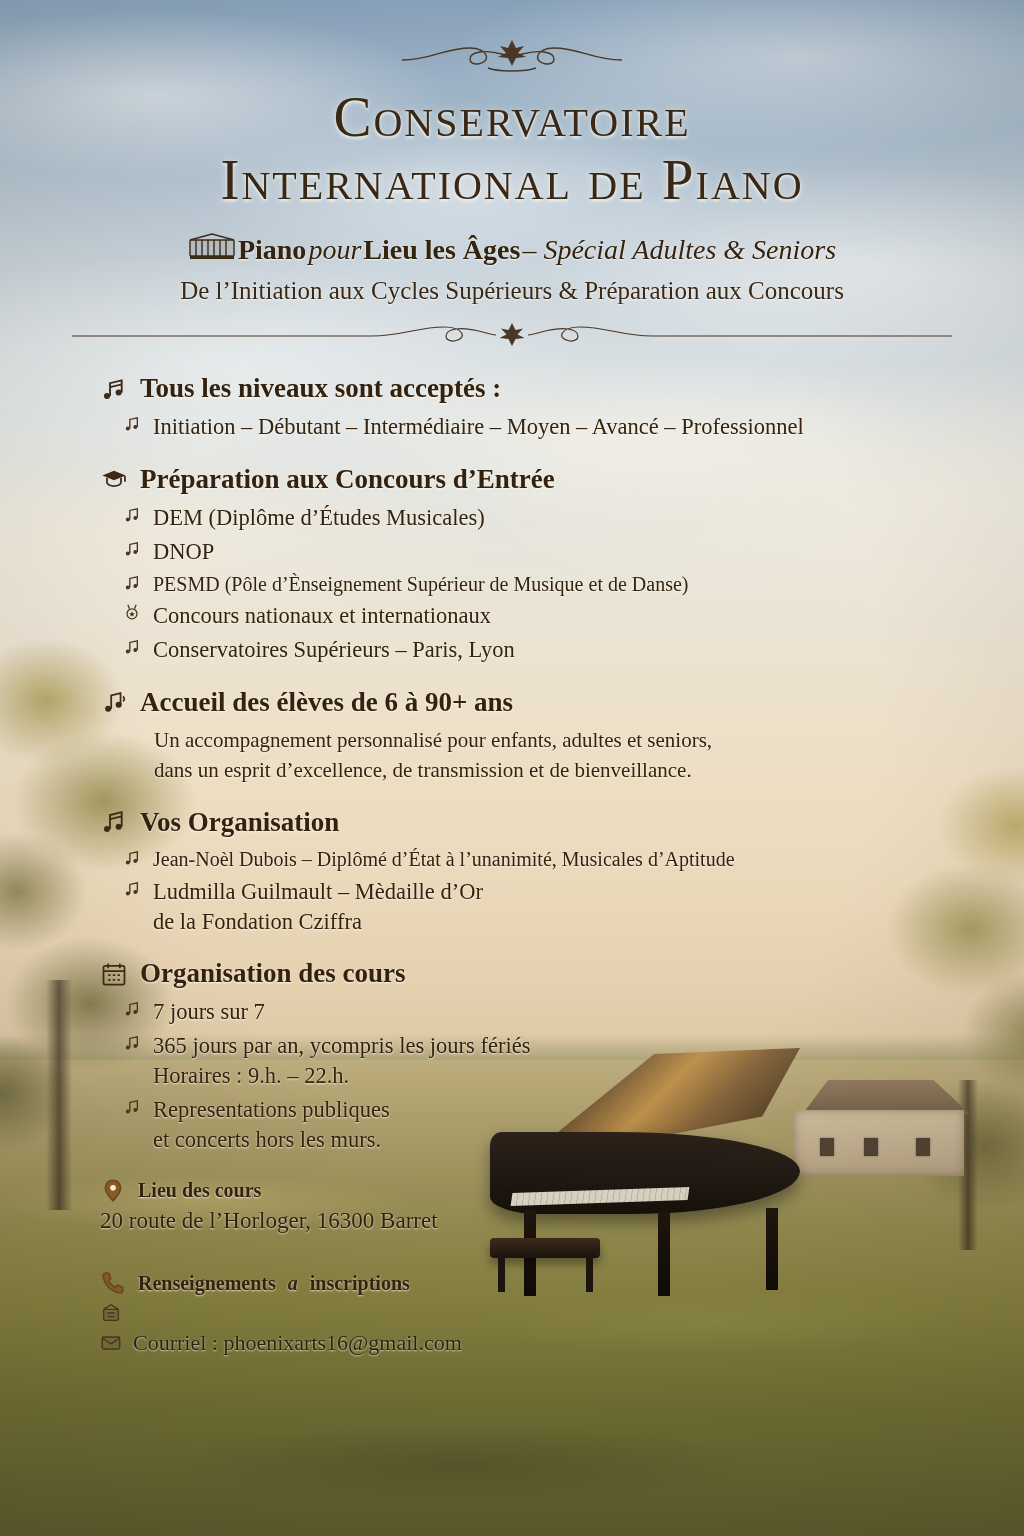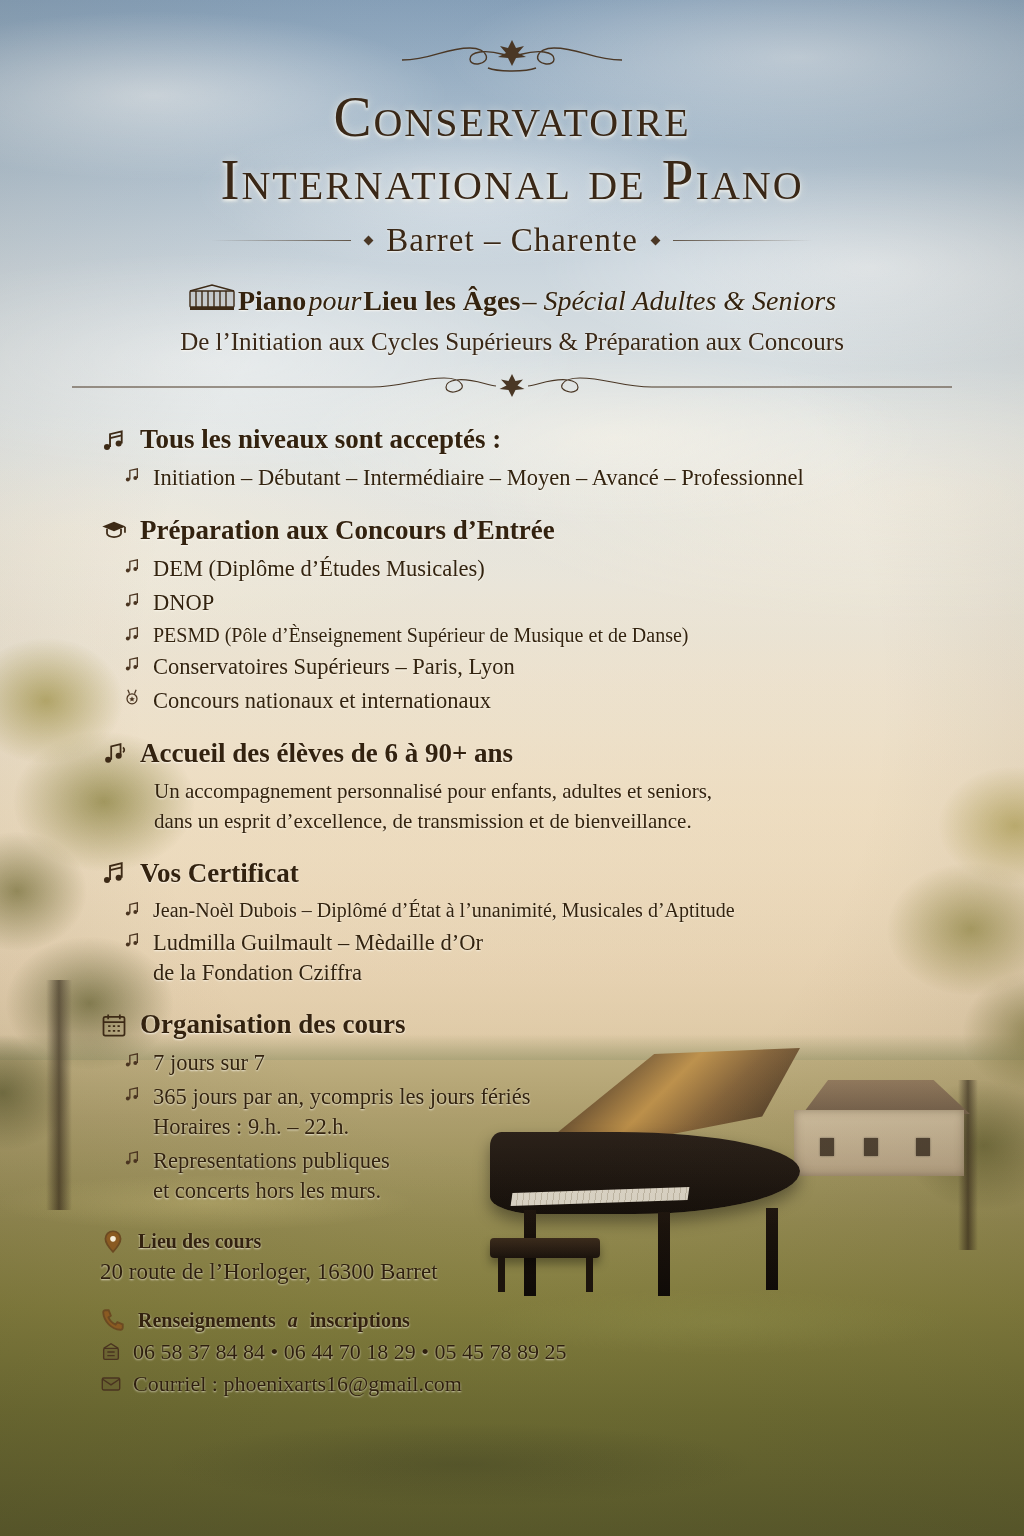--- a/index.html
+++ b/index.html
@@ -426,27 +426,20 @@
         <path d="M230 26 C 200 26, 188 14, 162 14 C 144 14, 140 28, 154 30 C 164 31, 166 20, 152 18 C 136 16, 128 22, 120 22"></path>
         <path d="M120 6 L124 14 L132 12 L126 19 L134 23 L124 24 L120 32 L116 24 L106 23 L114 19 L108 12 L116 14 Z" fill="#4a3725" stroke="none"></path>
         <path d="M96 34 C 106 38, 134 38, 144 34"></path>
       </svg>
     </div>
 
     <div class="title-block">
       <div class="title-line" id="title1">Conservatoire</div>
       <div class="title-line" id="title2">International de Piano</div>
 
-      <div class="subtitle-row">
-        <span class="rule"></span>
-        <span class="dot"></span>
-        <span id="subtitle">Barret – Charente</span>
-        <span class="dot"></span>
-        <span class="rule r2"></span>
-      </div>
     </div>
 
     <div class="tagline-wrap">
       <div class="tagline-main">
         <span class="ico">
           <svg width="48" height="28" viewBox="0 0 48 28" fill="none" stroke="#3d2a16" stroke-width="1.4">
             <rect x="2" y="8" width="44" height="16" rx="1" fill="rgba(61,42,22,0.10)"></rect>
             <path d="M2 8 L24 2 L46 8"></path>
             <path d="M8 8 V24 M14 8 V24 M20 8 V24 M26 8 V24 M32 8 V24 M38 8 V24"></path>
             <rect x="2" y="24" width="44" height="3" fill="#3d2a16" stroke="none"></rect>
@@ -535,38 +528,38 @@
               <svg viewBox="0 0 24 24" fill="none" stroke="currentColor" stroke-width="1.6">
                   <circle cx="7" cy="17.5" r="2.4" fill="currentColor" stroke="none"></circle>
                   <circle cx="16" cy="15.5" r="2.4" fill="currentColor" stroke="none"></circle>
                   <path d="M9.4 17.5V6.5l9-2v11"></path>
                 </svg>
             </span>
             <span class="txt small">PESMD (Pôle d’Ènseignement Supérieur de Musique et de Danse)</span>
           </div>
           <div class="item">
             <span class="note">
-              <svg viewBox="0 0 24 24" fill="none" stroke="currentColor" stroke-width="1.6">
-                  <circle cx="7" cy="17.5" r="2.4" fill="currentColor" stroke="none"></circle>
-                  <circle cx="16" cy="15.5" r="2.4" fill="currentColor" stroke="none"></circle>
-                  <path d="M9.4 17.5V6.5l9-2v11"></path>
-                </svg>
-            </span>
-            <span class="txt">Conservatoires  Supérieurs – Paris, Lyon</span>
-          </div>
-          <div class="item">
-            <span class="note">
               <svg viewBox="0 0 24 24" fill="none" stroke="currentColor" stroke-width="1.5">
                 <circle cx="12" cy="13" r="6"></circle>
                 <path d="M9 7L7 2M15 7l2-5"></path>
                 <path d="M12 10l1 2.2 2.3.2-1.8 1.6.6 2.3-2.1-1.3-2.1 1.3.6-2.3-1.8-1.6 2.3-.2z" fill="currentColor" stroke="none"></path>
               </svg>
             </span>
             <span class="txt">Concours nationaux et internationaux</span>
           </div>
+          <div class="item">
+            <span class="note">
+              <svg viewBox="0 0 24 24" fill="none" stroke="currentColor" stroke-width="1.6">
+                  <circle cx="7" cy="17.5" r="2.4" fill="currentColor" stroke="none"></circle>
+                  <circle cx="16" cy="15.5" r="2.4" fill="currentColor" stroke="none"></circle>
+                  <path d="M9.4 17.5V6.5l9-2v11"></path>
+                </svg>
+            </span>
+            <span class="txt">Conservatoires  Supérieurs – Paris, Lyon</span>
+          </div>
         </div>
       </div>
 
       <div class="section">
         <div class="sec-head">
           <span class="ico">
             <svg viewBox="0 0 24 24" fill="none" stroke="currentColor" stroke-width="1.5">
               <circle cx="7" cy="17" r="2.6" fill="currentColor" stroke="none"></circle>
               <path d="M9.6 17V5.5l8-2V13"></path>
               <circle cx="16" cy="13.5" r="2.6" fill="currentColor" stroke="none"></circle>
@@ -584,21 +577,21 @@
       <div class="section">
         <div class="sec-head">
           <span class="ico">
             <svg viewBox="0 0 24 24" fill="none" stroke="currentColor" stroke-width="1.6">
               <circle cx="6" cy="18" r="2.6" fill="currentColor" stroke="none"></circle>
               <circle cx="16" cy="16" r="2.6" fill="currentColor" stroke="none"></circle>
               <path d="M8.6 18V6l10-2.4V16"></path>
               <path d="M8.6 9.6l10-2.4"></path>
             </svg>
           </span>
-          <span>Vos Certificat</span>
+          <span>Vos Organisation</span>
         </div>
         <div class="items">
           <div class="item">
             <span class="note">
               <svg viewBox="0 0 24 24" fill="none" stroke="currentColor" stroke-width="1.6">
                   <circle cx="7" cy="17.5" r="2.4" fill="currentColor" stroke="none"></circle>
                   <circle cx="16" cy="15.5" r="2.4" fill="currentColor" stroke="none"></circle>
                   <path d="M9.4 17.5V6.5l9-2v11"></path>
                 </svg>
             </span>
@@ -676,40 +669,39 @@
           <span class="ico">
             <svg viewBox="0 0 24 24" fill="none" stroke="currentColor" stroke-width="1.6">
               <path d="M12 22s7-7.2 7-12a7 7 0 1 0-14 0c0 4.8 7 12 7 12z" fill="#8a5a22" stroke="#6b4a22"></path>
               <circle cx="12" cy="10" r="2.6" fill="#f6edda" stroke="none"></circle>
             </svg>
           </span>
           <span>Lieu des cours</span>
         </div>
         <div class="contact-line">20 route de l’Horloger, 16300 Barret</div>
 
-        <div class="contact-head" style="margin-top:22px">
+        <div class="contact-head" style="margin-top:36px">
           <span class="ico">
             <svg viewBox="0 0 24 24" fill="none" stroke="currentColor" stroke-width="1.7">
               <path d="M5 3h3l2 5-2.2 1.6a12 12 0 0 0 6.6 6.6L16 14l5 2v3a2 2 0 0 1-2.2 2C10.6 20.4 3.6 13.4 3 5.2A2 2 0 0 1 5 3z" fill="#8a5a22" stroke="#6b4a22"></path>
             </svg>
           </span>
           <span>Renseignements</span>
           <span class="italic">a</span>
           <span>inscriptions</span>
         </div>
 
         <div class="contact-row">
           <span class="ico">
             <svg viewBox="0 0 24 24" fill="none" stroke="currentColor" stroke-width="1.5">
               <rect x="4" y="8" width="16" height="12" rx="1.5" fill="rgba(74,52,32,.18)"></rect>
               <path d="M4 8l8-5 8 5"></path>
               <path d="M8 12h8M8 16h8"></path>
             </svg>
           </span>
-          <span>06 58 37 84 84 • 06 44 70 18 29 • 05 45 78 89 25</span>
         </div>
 
         <div class="contact-row">
           <span class="ico">
             <svg viewBox="0 0 24 24" fill="none" stroke="currentColor" stroke-width="1.5">
               <rect x="2.5" y="5.5" width="19" height="13" rx="1.5" fill="rgba(74,52,32,.14)"></rect>
               <path d="M2.5 6.5L12 13l9.5-6.5"></path>
             </svg>
           </span>
           <span>Courriel : phoenixarts16@gmail.com</span>

